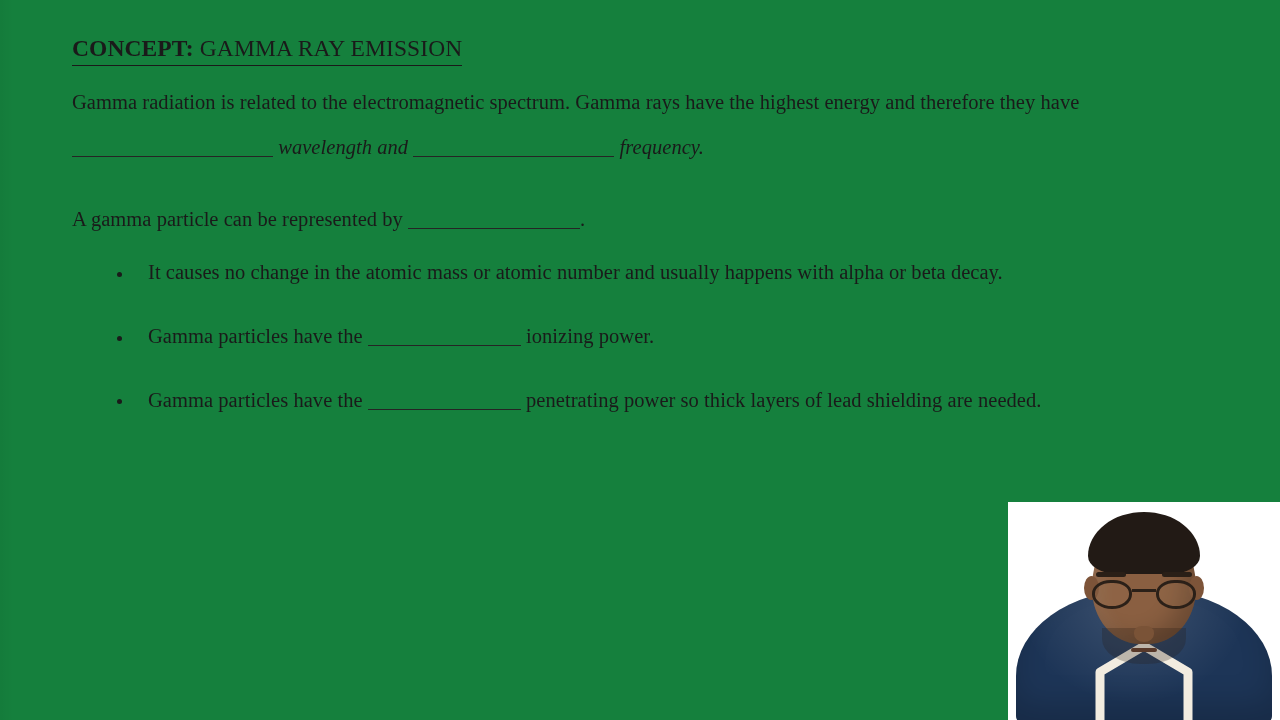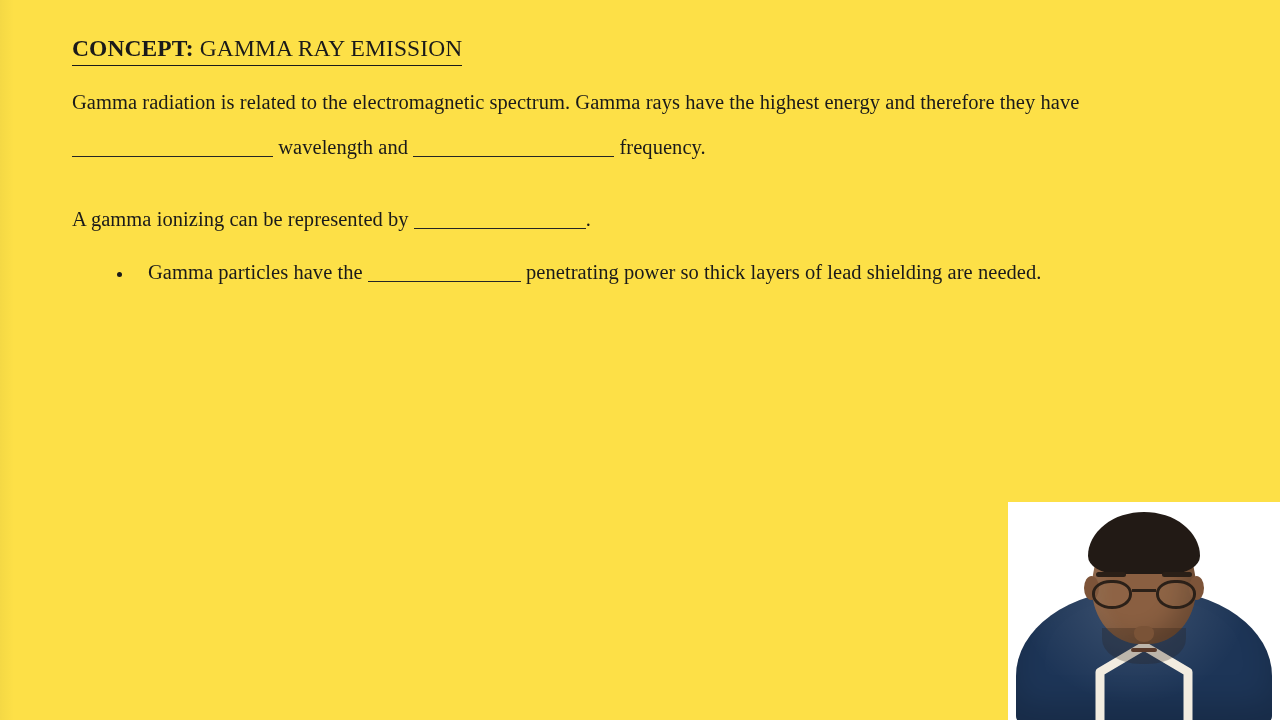--- a/index.html
+++ b/index.html
@@ -15,21 +15,21 @@
   body {
     font-family: "Liberation Serif", "DejaVu Serif", serif;
     color: #1a1a1a;
     position: relative;
   }
 
   
   #slide {
     position: absolute;
     inset: 0;
-    background: #fde047;
+    background: #15803d;
   }
 
   
   #paper-edge-shadow {
     position: absolute;
     left: 0; top: 0;
     width: 14px; height: 100%;
     background: linear-gradient(to right, rgba(0,0,0,0.035), rgba(0,0,0,0));
     pointer-events: none;
   }
@@ -60,21 +60,21 @@
   }
 
   
   .para {
     font-size: 20.5px;
     line-height: 1.38;
     margin: 0;
     letter-spacing: 0.05px;
   }
   .para.intro { width: 1118px; margin-bottom: 16px; }
-  .para.blanks { margin-bottom: 44px; }
+  .para.blanks { margin-bottom: 44px; font-style: italic; }
   .para.represent { margin-bottom: 26px; }
 
   
   .blank {
     display: inline-block;
     border-bottom: 1.5px solid #252525;
     vertical-align: -3px;
     height: 17px;
   }
   .blank.w-long  { width: 201px; }
@@ -279,26 +279,33 @@
       <span class="lead">CONCEPT:</span><span class="rest"> GAMMA RAY EMISSION</span>
     </div>
 
     
     <p class="para intro">Gamma radiation is related to the electromagnetic spectrum. Gamma rays have the highest energy and therefore they have</p>
 
     
     <p class="para blanks"><span class="blank w-long"></span><span> wavelength and </span><span class="blank w-long"></span><span> frequency.</span></p>
 
     
-    <p class="para represent"><span>A gamma ionizing can be represented by </span><span class="blank w-mid"></span><span>.</span></p>
+    <p class="para represent"><span>A gamma particle can be represented by </span><span class="blank w-mid"></span><span>.</span></p>
 
     
     <ul class="bullets">
 
-
+      <li>
+        <span class="dot"></span>
+        <span>It causes no change in the atomic mass or atomic number and usually happens with alpha or beta decay.</span>
+      </li>
+
+      <li>
+        <span class="dot"></span><span>Gamma particles have the </span><span class="blank w-short"></span><span> ionizing power.</span>
+      </li>
 
       <li>
         <span class="dot"></span><span>Gamma particles have the </span><span class="blank w-short"></span><span> penetrating power so thick layers of lead shielding are needed.</span>
       </li>
 
     </ul>
   </div>
 
   <div id="webcam">
     <div id="cam-stage">

